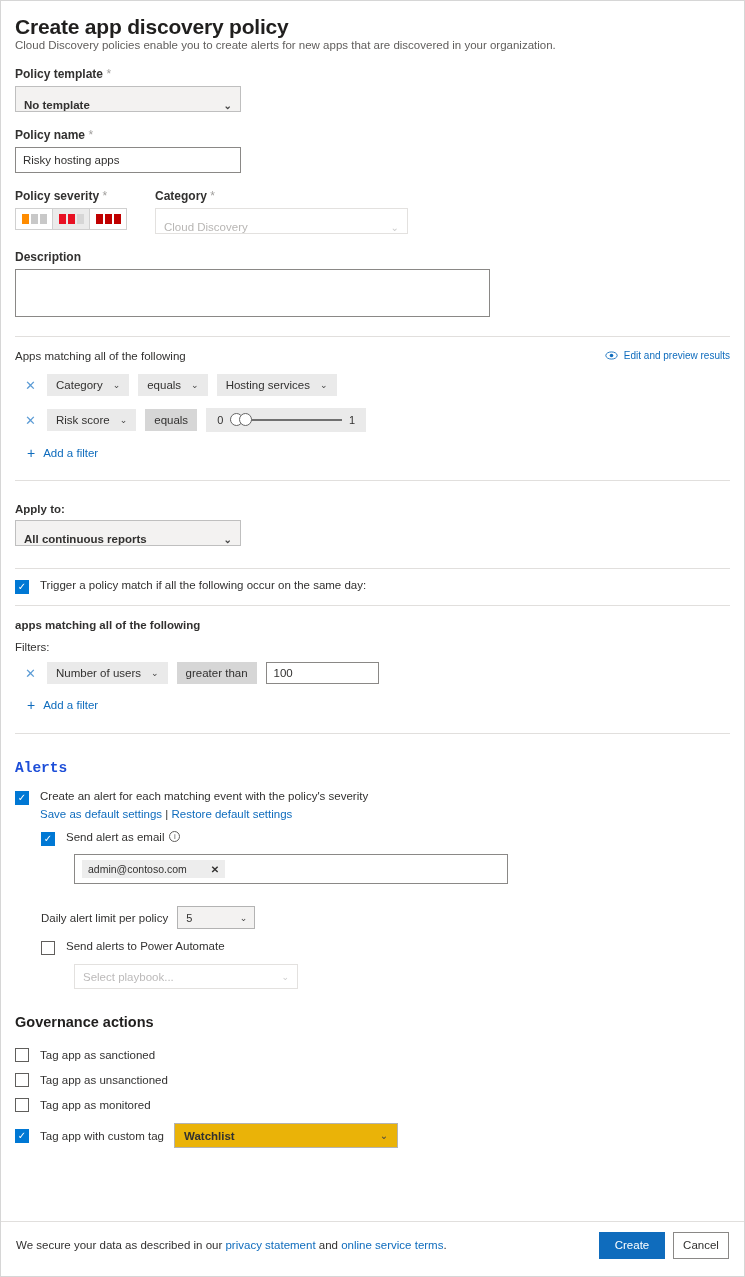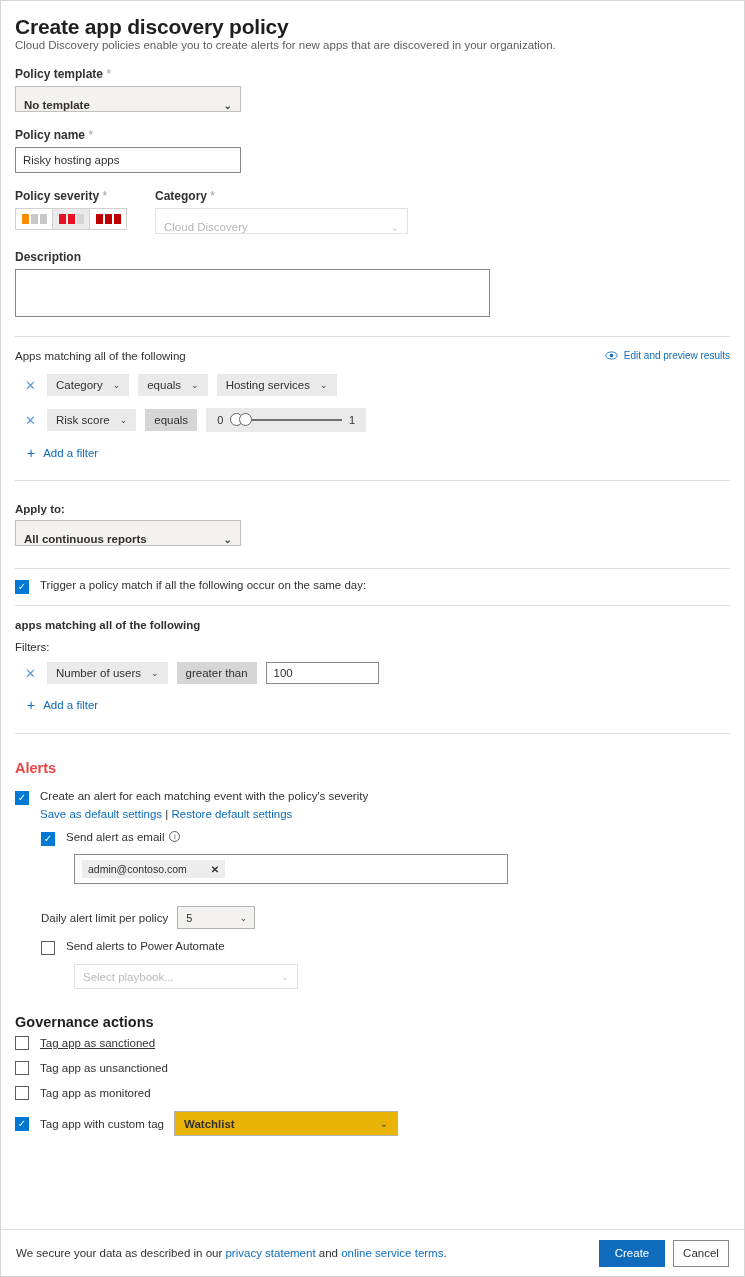--- a/index.html
+++ b/index.html
@@ -92,21 +92,21 @@
   .cb {
     width:14px; height:14px; border:1px solid #605e5c; background:#fff;
     flex: 0 0 14px; margin-right:11px; margin-top:1px; cursor:pointer;
     display:flex; align-items:center; justify-content:center;
   }
   .cb.on { background:#0078d4; border-color:#0078d4; }
   .cb.on::after { content:"✓"; color:#fff; font-size:10px; line-height:1; }
   .cbtext { font-size:11.5px; color:#323130; }
   .subhead { font-size:11.5px; font-weight:bold; margin-top:13px; }
   .filters-lbl { font-size:11.5px; margin-top:10px; }
-  .alerts-h { font-size:14.5px; font-weight:bold; color:#ef4444; margin-top:26px; }
+  .alerts-h { font-size:14.5px; font-weight:bold; color:#1d4ed8; margin-top:26px;font-family:Liberation Mono, monospace; }
   .gov-h { font-size:14.5px; font-weight:bold; color:#201f1e; margin-top:25px; }
   .links { font-size:11.5px; margin-top:3px; margin-left:25px; }
   .links a { color:#0f6cbd; text-decoration:none; cursor:pointer;}
   .links .sep { color:#323130; }
   .email-box {
     width:434px; height:30px; border:1px solid #8a8886; background:#fff;
     margin-left:59px; margin-top:8px; display:flex; align-items:center; padding-left:7px;
   }
   .chip { background:#ededed; height:18px; display:flex; align-items:center;
           gap:24px; padding: 0 6px; font-size:10.5px; color:#323130; }
@@ -120,21 +120,21 @@
               margin-left:59px; margin-top:9px; display:flex; align-items:center;
               padding:0 8px; font-size:11.5px; color:#bcbaba; position:relative; }
   .playbook .chev { position:absolute; right:8px; font-size:9px; color:#ccc; }
   .gov-row { display:flex; align-items:center; margin-top:11px; }
   .gov-row .cb { margin-top:0; }
   .wl { width:224px; height:25px; border:1px solid #b3b3b3; background:#eab308;
         display:flex; align-items:center; padding:0 9px; font-size:11.5px;
         font-weight:bold; color:#323130; position:relative; margin-left:10px; }
   .wl .chev { position:absolute; right:9px; font-size:10px; color:#444; font-weight:normal;}
   .footer {
-    position:absolute; left:0; right:0; bottom:0; height:47px;
+    position:absolute; left:0; right:0; bottom:8px; height:47px;
     border-top:1px solid #e1dfdd; display:flex; align-items:center;
     justify-content:space-between; padding: 0 15px;
   }
   .foot-text { font-size:11.5px; color:#323130; }
   .foot-text a { color:#0f6cbd; text-decoration:none; }
   .btns { display:flex; gap:8px; }
   .btn-primary { background:#0f6cbd; color:#fff; border:1px solid #0f6cbd;
                  height:27px; min-width:66px; display:flex; align-items:center;
                  justify-content:center; font-size:11.5px; cursor:pointer; }
   .btn-default { background:#fff; color:#323130; border:1px solid #8a8886;
@@ -341,21 +341,21 @@
     <span class="cbtext">Send alerts to Power Automate</span>
   </div>
 
   <div class="playbook">
     <span>Select playbook...</span>
     <span class="chev">⌄</span>
   </div>
 
   <div class="gov-h">Governance actions</div>
 
-  <div class="gov-row" style="margin-top:6px;text-decoration:underline;">
+  <div class="gov-row" style="margin-top:18px;">
     <div class="cb"></div>
     <span class="cbtext">Tag app as sanctioned</span>
   </div>
   <div class="gov-row">
     <div class="cb"></div>
     <span class="cbtext">Tag app as unsanctioned</span>
   </div>
   <div class="gov-row">
     <div class="cb"></div>
     <span class="cbtext">Tag app as monitored</span>

